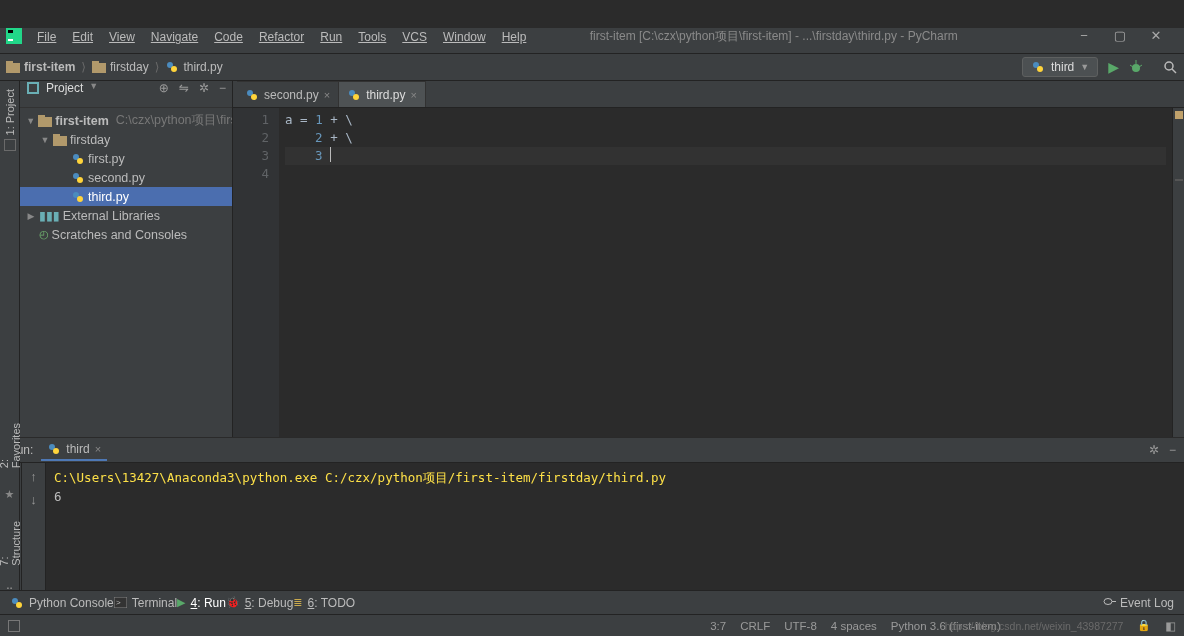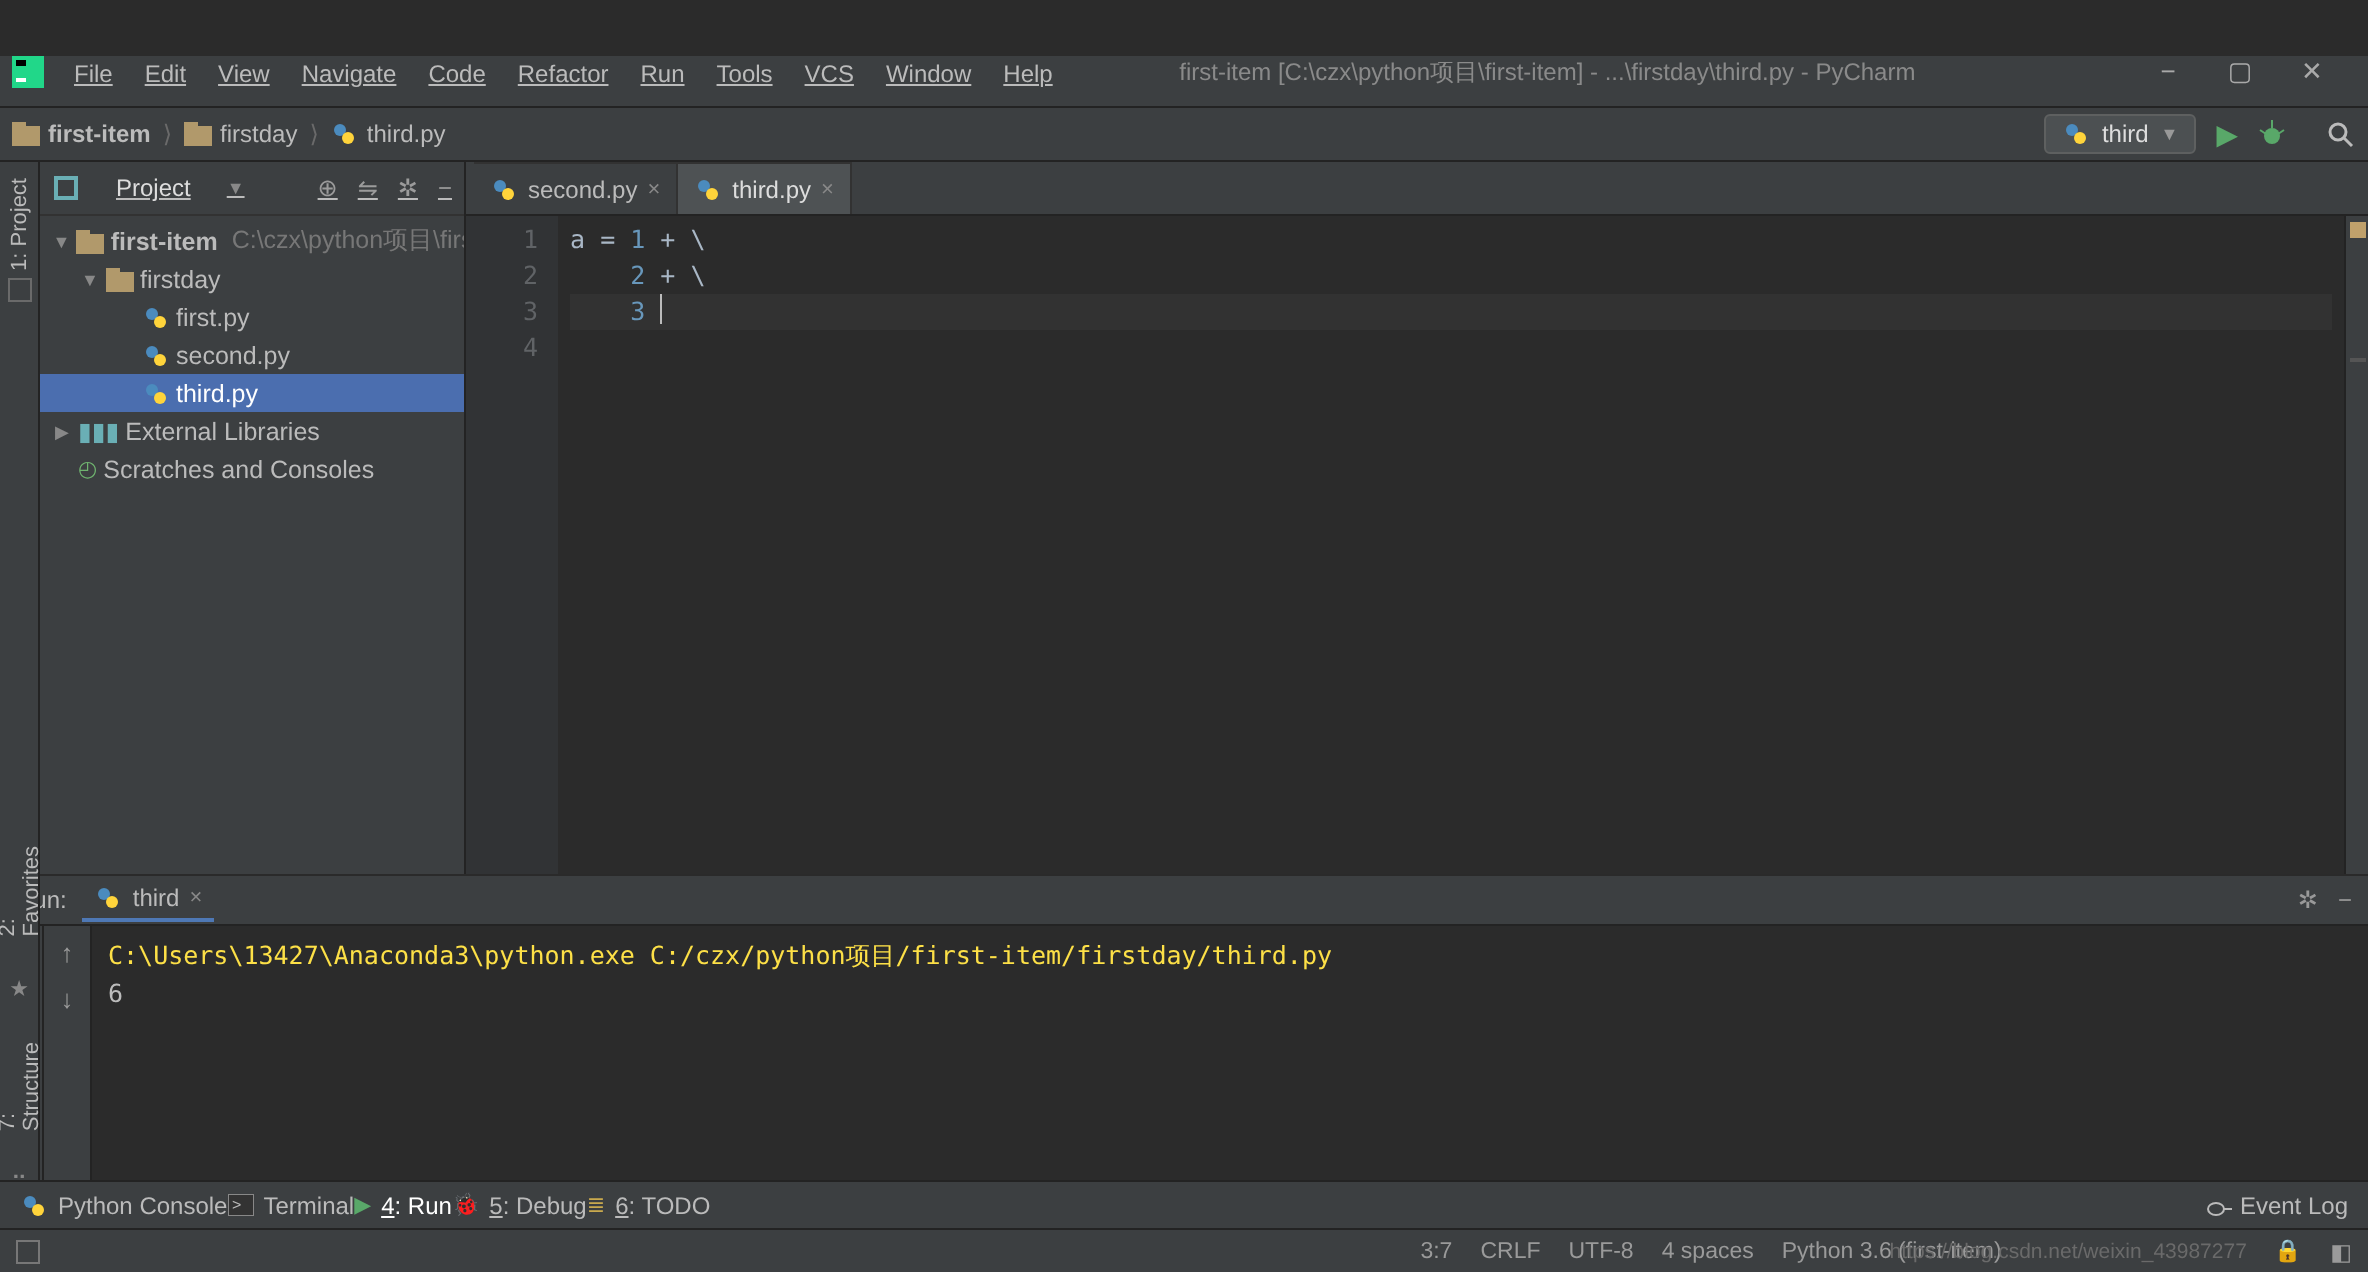--- a/index.html
+++ b/index.html
@@ -88,24 +88,23 @@
   border: 1px solid #6a6a6a;
 }
 
 
 .proj-panel {
   width: 213px; background: #3c3f41;
   border-right: 1px solid #232323;
   display: flex; flex-direction: column;
 }
 .proj-hdr {
-  height: 27px; display: flex; align-items: center;
+  height: 27px; display: flex; 
   padding: 0 6px; border-bottom: 1px solid #323232;
-  gap: 18px;
-  text-decoration: underline;
+  gap: 6px;
 }
 .proj-hdr .lbl { color: #dddddd; font-weight: 500; }
 .proj-hdr .dd { font-size: 9px; color: #888; }
 .proj-hdr-spacer { flex: 1; }
 .proj-hdr-ic { display: flex; gap: 10px; color: #9b9b9b; }
 .proj-hdr-ic span { cursor: pointer; font-size: 12px; }
 .tree { padding: 3px 0; font-size: 12.5px; }
 .tree-row { display: flex; align-items: center; height: 19px; padding-left: 6px; gap: 3px; }
 .tree-row.sel { background: #4b6eaf; color: #fff; }
 .tree-row .arrow { width: 10px; display: inline-block; text-align: center; font-size: 9px; color: #888; }
@@ -233,21 +232,21 @@
   border-top: 1px solid #232323;
   border-bottom: 1px solid #232323;
 }
 .bb-item { display: flex; align-items: center; gap: 5px; color: #bbbbbb; font-size: 12px; }
 .bb-item .u { text-decoration: underline; }
 .bb-item.sel { color: #ffffff; }
 .bb-spacer { flex: 1; }
 .bb-item .playmini { color: #59a869; font-size: 11px; }
 .bb-item .bugmini { color: #59a869; font-size: 11px; }
 .bb-item .checkmini { color: #c9a94e; font-size: 11px; }
-.event-log { display: flex; align-items: flex-end; gap: 4px; }
+.event-log { display: flex; align-items: flex-start; gap: 4px; }
 
 
 .status-bar {
   position: absolute; left: 0; right: 0; bottom: 0; height: 21px;
   background: #3c3f41;
   display: flex; align-items: center;
   padding: 0 8px; gap: 14px;
   color: #9a9a9a; font-size: 11.5px;
 }
 .status-bar .sq { width: 12px; height: 12px; border: 1px solid #777; }

